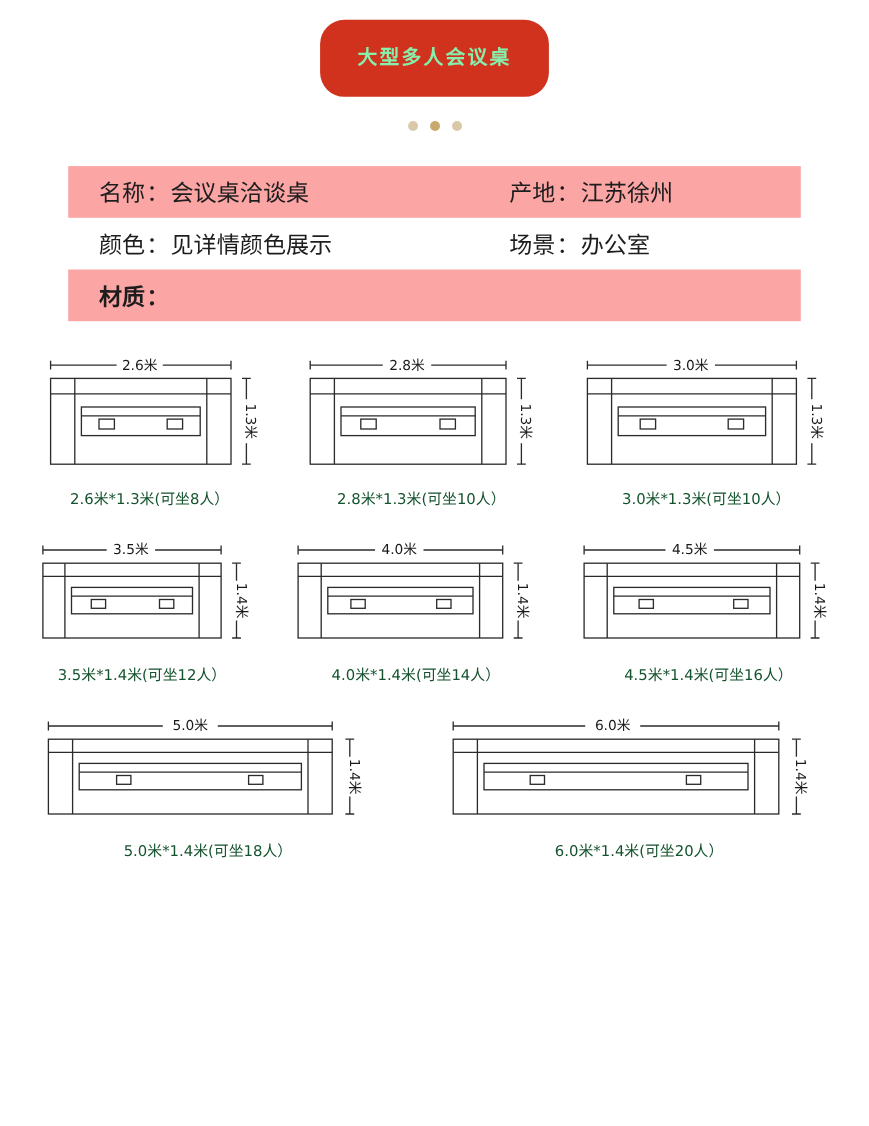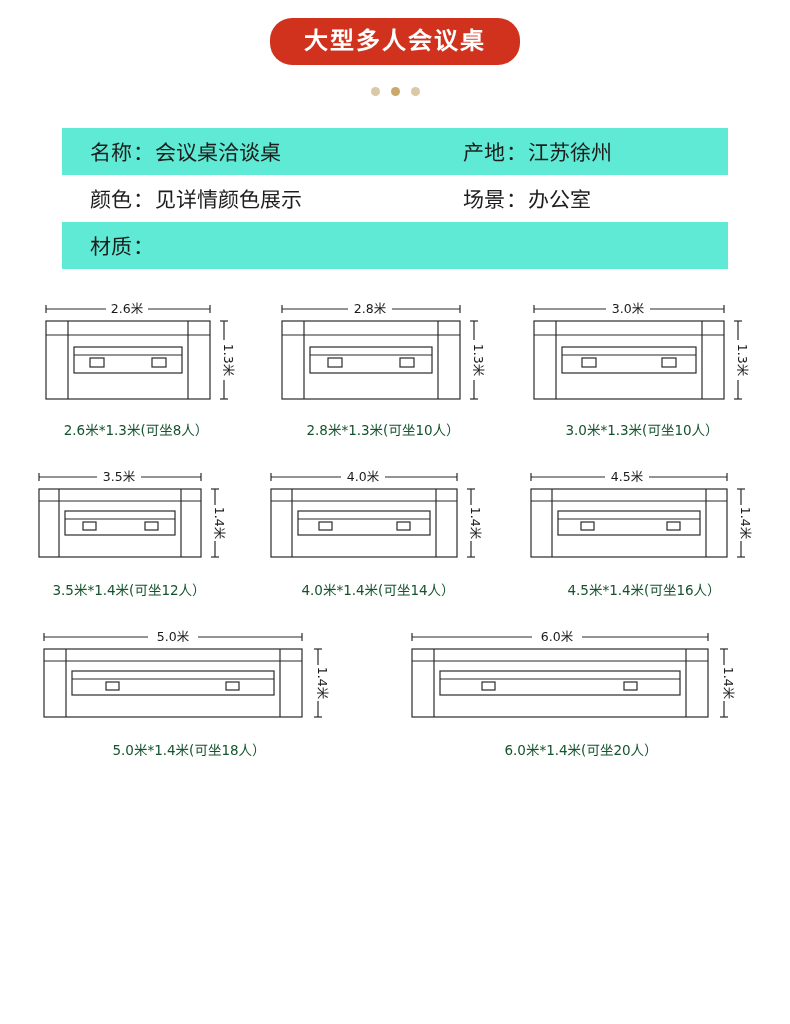--- a/index.html
+++ b/index.html
@@ -26,25 +26,25 @@
     margin: 22px 0 0 0;
     line-height: 1.15;
   }
   .subtitle-wrap {
     display: flex;
     justify-content: center;
     margin-top: 18px;
   }
   .subtitle-pill {
     background: #d0321e;
-    color: #ffffff;
-    font-size: 24px;
+    color: #86efac;
+    font-size: 18px;
     font-weight: bold;
     letter-spacing: 2px;
-    padding: 9px 34px;
+    padding: 24px 34px;
     border-radius: 22px;
     line-height: 1.2;
   }
   .dots {
     display: flex;
     justify-content: center;
     gap: 11px;
     margin-top: 22px;
   }
   .dot {
@@ -57,32 +57,32 @@
 
   
   .spec-table {
     margin: 32px 62px 0 62px;
   }
   .spec-row {
     display: flex;
     align-items: center;
     height: 47px;
   }
-  .spec-row.shaded { background: #5eead4; }
+  .spec-row.shaded { background: #fca5a5; }
   .spec-cell {
     display: flex;
     align-items: baseline;
     font-size: 21px;
     color: #1d1d1d;
     padding-left: 28px;
     box-sizing: border-box;
   }
   .spec-cell.left { width: 56%; }
   .spec-cell.right { width: 44%; }
-  .spec-cell.full { width: 100%; }
+  .spec-cell.full { width: 100%; font-weight: bold; }
   .spec-key { white-space: nowrap; }
   .spec-colon { margin: 0 1px; }
   .spec-val { white-space: nowrap; }
 
   
   .diagrams {
     margin: 26px 0 0 0;
   }
   .diag-row {
     display: flex;

